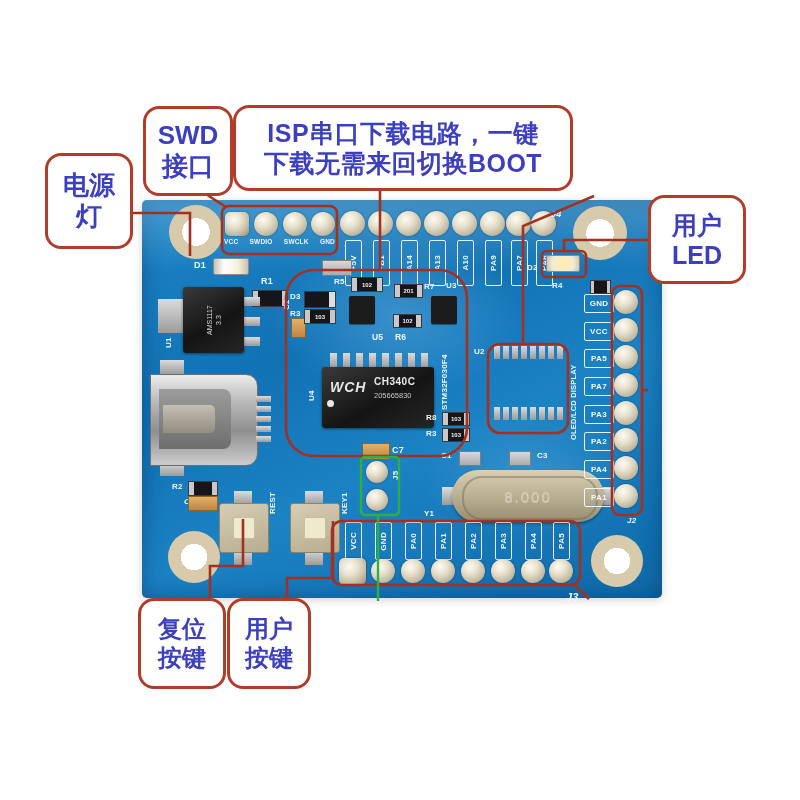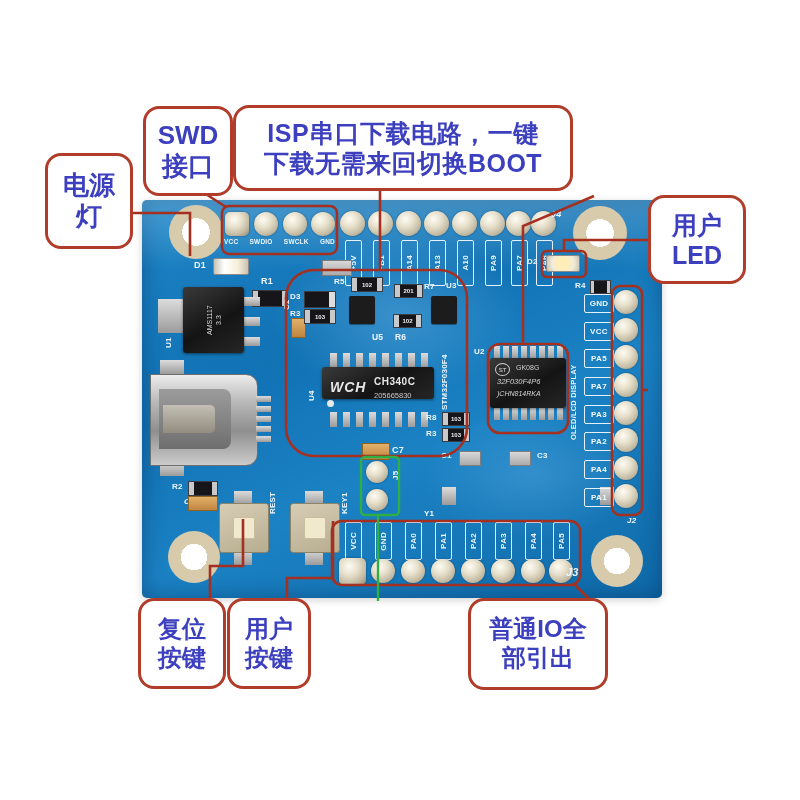--- a/index.html
+++ b/index.html
@@ -95,23 +95,23 @@
       <span class="v silk" style="position:static;">PA9</span>
     </div>
   <div class="plab" style="left:511px;top:240px;width:15px;height:44px;">
       <span class="v silk" style="position:static;">PA7</span>
     </div>
   <div class="plab" style="left:536px;top:240px;width:15px;height:44px;">
       <span class="v silk" style="position:static;">PA6</span>
     </div>
   <div class="silk it" style="left:551px;top:210px;font-size:9px;">J4</div>
 
-  <div class="silk" style="left:527px;top:258px;">D2</div>
+  <div class="silk" style="left:527px;top:264px;">D2</div>
   <div class="ledw" style="left:546px;top:255px;width:32px;height:15px;background:radial-gradient(circle at 50% 50%,#ffedb8 0 30%,#f2ecd8 60%,#c8c2b2);"></div>
-  <div class="silk" style="left:575px;top:282px;text-align:right;">R4</div>
+  <div class="silk" style="left:552px;top:282px;text-align:right;">R4</div>
   <div class="res" style="left:590px;top:280px;width:19px;height:12px;box-shadow:inset 3px 0 0 #c9c9c9, inset -3px 0 0 #c9c9c9;"></div>
 
   <div class="silk" style="left:194px;top:261px;font-size:9px;">D1</div>
   <div class="ledw" style="left:213px;top:258px;width:34px;height:15px;"></div>
   <div class="capg" style="left:322px;top:260px;width:28px;height:14px;"></div>
   <div class="silk" style="left:261px;top:277px;font-size:9px;">R1</div>
   <div class="res" style="left:252px;top:290px;width:34px;height:15px;"></div>
   <div class="silk v" style="left:283px;top:296px;height:18px;">C2</div>
   <div class="cap" style="left:291px;top:318px;width:13px;height:18px;"></div>
 
@@ -186,21 +186,21 @@
   <div class="stub" style="left:408px;top:353px;width:7px;height:15px;"></div>
   <div class="stub" style="left:421px;top:353px;width:7px;height:15px;"></div>
   <div class="stub" style="left:330px;top:412px;width:7px;height:15px;"></div>
   <div class="stub" style="left:343px;top:412px;width:7px;height:15px;"></div>
   <div class="stub" style="left:356px;top:412px;width:7px;height:15px;"></div>
   <div class="stub" style="left:369px;top:412px;width:7px;height:15px;"></div>
   <div class="stub" style="left:382px;top:412px;width:7px;height:15px;"></div>
   <div class="stub" style="left:395px;top:412px;width:7px;height:15px;"></div>
   <div class="stub" style="left:408px;top:412px;width:7px;height:15px;"></div>
   <div class="stub" style="left:421px;top:412px;width:7px;height:15px;"></div>
-  <div class="chipbody" style="left:322px;top:367px;width:112px;height:32px;">
+  <div class="chipbody" style="left:322px;top:367px;width:112px;height:61px;">
     <span class="a" style="left:8px;top:12px;font-size:14px;font-weight:bold;font-style:italic;letter-spacing:1px;">WCH</span>
     <span class="a" style="left:52px;top:9px;font-size:10px;font-weight:bold;letter-spacing:.5px;">CH340C</span>
     <span class="a" style="left:52px;top:24px;font-size:7.5px;color:#c9c9c9;">205665830</span>
     <div class="a" style="left:5px;top:33px;width:7px;height:7px;border-radius:50%;background:#e8e8e8;"></div>
   </div>
   <div class="silk v" style="left:308px;top:386px;height:20px;">U4</div>
 
   <div class="silk v" style="left:441px;top:342px;height:80px;">STM32F030F4</div>
   <div class="silk" style="left:474px;top:348px;">U2</div>
   <div class="stub" style="left:494px;top:346px;width:6px;height:13px;"></div>
@@ -212,26 +212,20 @@
   <div class="stub" style="left:548px;top:346px;width:6px;height:13px;"></div>
   <div class="stub" style="left:557px;top:346px;width:6px;height:13px;"></div>
   <div class="stub" style="left:494px;top:407px;width:6px;height:13px;"></div>
   <div class="stub" style="left:503px;top:407px;width:6px;height:13px;"></div>
   <div class="stub" style="left:512px;top:407px;width:6px;height:13px;"></div>
   <div class="stub" style="left:521px;top:407px;width:6px;height:13px;"></div>
   <div class="stub" style="left:530px;top:407px;width:6px;height:13px;"></div>
   <div class="stub" style="left:539px;top:407px;width:6px;height:13px;"></div>
   <div class="stub" style="left:548px;top:407px;width:6px;height:13px;"></div>
   <div class="stub" style="left:557px;top:407px;width:6px;height:13px;"></div>
-  <div class="chipbody" style="left:490px;top:358px;width:76px;height:50px;">
-    <span class="a" style="left:5px;top:5px;width:13px;height:11px;border:1px solid #cfcfcf;border-radius:50%;font-size:6px;display:flex;align-items:center;justify-content:center;color:#e0e0e0;">ST</span>
-    <span class="a" style="left:26px;top:6px;font-size:7px;color:#d5d5d5;">GK08G</span>
-    <span class="a" style="left:7px;top:19px;font-size:7.5px;color:#d5d5d5;font-style:italic;">32F030F4P6</span>
-    <span class="a" style="left:7px;top:32px;font-size:7px;color:#d5d5d5;font-style:italic;">)CHN814RKA</span>
-  </div>
 
   <div class="silk" style="left:426px;top:414px;">R8</div>
   <div class="res" style="left:442px;top:412px;width:26px;height:12px;">
       <span>103</span>
     </div>
   <div class="silk" style="left:426px;top:430px;">R3</div>
   <div class="res" style="left:442px;top:428px;width:26px;height:12px;">
       <span>103</span>
     </div>
   <div class="cap" style="left:362px;top:443px;width:26px;height:15px;"></div>
@@ -240,20 +234,24 @@
   <div class="pin" style="left:366px;top:461px;width:22px;height:22px;"></div>
   <div class="pin" style="left:366px;top:489px;width:22px;height:22px;"></div>
   <div class="silk v" style="left:392px;top:466px;height:18px;">J5</div>
 
   <div class="silk" style="left:441px;top:452px;">C1</div>
   <div class="capg" style="left:459px;top:451px;width:20px;height:13px;"></div>
   <div class="capg" style="left:509px;top:451px;width:20px;height:13px;"></div>
   <div class="silk" style="left:537px;top:452px;">C3</div>
   <div class="stub" style="left:442px;top:487px;width:14px;height:18px;"></div>
   <div class="stub" style="left:600px;top:487px;width:14px;height:18px;"></div>
+  <div class="a" style="left:452px;top:470px;width:152px;height:52px;border-radius:26px;background:linear-gradient(180deg,#d8cfb4,#b3a98c 60%,#978c70);box-shadow:0 2px 3px rgba(0,0,0,.35);display:flex;align-items:center;justify-content:center;">
+    <div class="a" style="left:10px;top:6px;width:132px;height:40px;border-radius:20px;border:2px solid rgba(115,105,80,.45);"></div>
+    <span style="font-size:15px;letter-spacing:2px;color:#d4cab0;text-shadow:0 1px 0 rgba(255,255,255,.35);">8.000</span>
+  </div>
   <div class="silk" style="left:424px;top:510px;">Y1</div>
 
   <div class="silk v" style="left:570px;top:330px;height:145px;font-size:7.5px;">OLED/LCD DISPLAY</div>
   <div class="plab" style="left:584px;top:294px;width:28px;height:17px;">
       <span>GND</span>
     </div>
   <div class="plab" style="left:584px;top:322px;width:28px;height:17px;">
       <span>VCC</span>
     </div>
   <div class="plab" style="left:584px;top:349px;width:28px;height:17px;">
@@ -309,21 +307,21 @@
       <span class="v silk" style="position:static;">PA5</span>
     </div>
   <div class="pin sq" style="left:339px;top:558px;width:27px;height:27px;"></div>
   <div class="pin" style="left:371px;top:559px;width:24px;height:24px;"></div>
   <div class="pin" style="left:401px;top:559px;width:24px;height:24px;"></div>
   <div class="pin" style="left:431px;top:559px;width:24px;height:24px;"></div>
   <div class="pin" style="left:461px;top:559px;width:24px;height:24px;"></div>
   <div class="pin" style="left:491px;top:559px;width:24px;height:24px;"></div>
   <div class="pin" style="left:521px;top:559px;width:24px;height:24px;"></div>
   <div class="pin" style="left:549px;top:559px;width:24px;height:24px;"></div>
-  <div class="silk it" style="left:566px;top:567px;font-size:11px;">J3</div>
+  <div class="silk it" style="left:566px;top:592px;font-size:11px;">J3</div>
 
   <svg width="800" height="800" style="position:absolute;left:0;top:0;pointer-events:none;">
     <g stroke="#a5301f" stroke-width="2.6" fill="none">
       <path d="M127,213 H190 V256"></path>
       <path d="M198,189 L226,207"></path>
       <path d="M380,186 V271"></path>
       <path d="M594,196 L523,226 V344"></path>
       <path d="M650,240 H564 V251"></path>
       <path d="M648,390 H642"></path>
       <path d="M243,519 V566 H210 V598"></path>
@@ -347,16 +345,14 @@
   <div class="callout" style="left:143px;top:106px;width:84px;height:84px;font-size:26px;">SWD
 接口</div>
   <div class="callout" style="left:233px;top:105px;width:334px;height:80px;font-size:25px;letter-spacing:.5px;">ISP串口下载电路，一键
 下载无需来回切换BOOT</div>
   <div class="callout" style="left:648px;top:195px;width:92px;height:83px;font-size:25px;">用户
 LED</div>
   <div class="callout" style="left:138px;top:598px;width:82px;height:85px;font-size:24px;">复位
 按键</div>
   <div class="callout" style="left:227px;top:598px;width:78px;height:85px;font-size:24px;">用户
 按键</div>
-  <div class="callout" style="left:468px;top:598px;width:134px;height:86px;font-size:24px;">普通IO全
-部引出</div>
 
 </div>
 
 </body></html>

